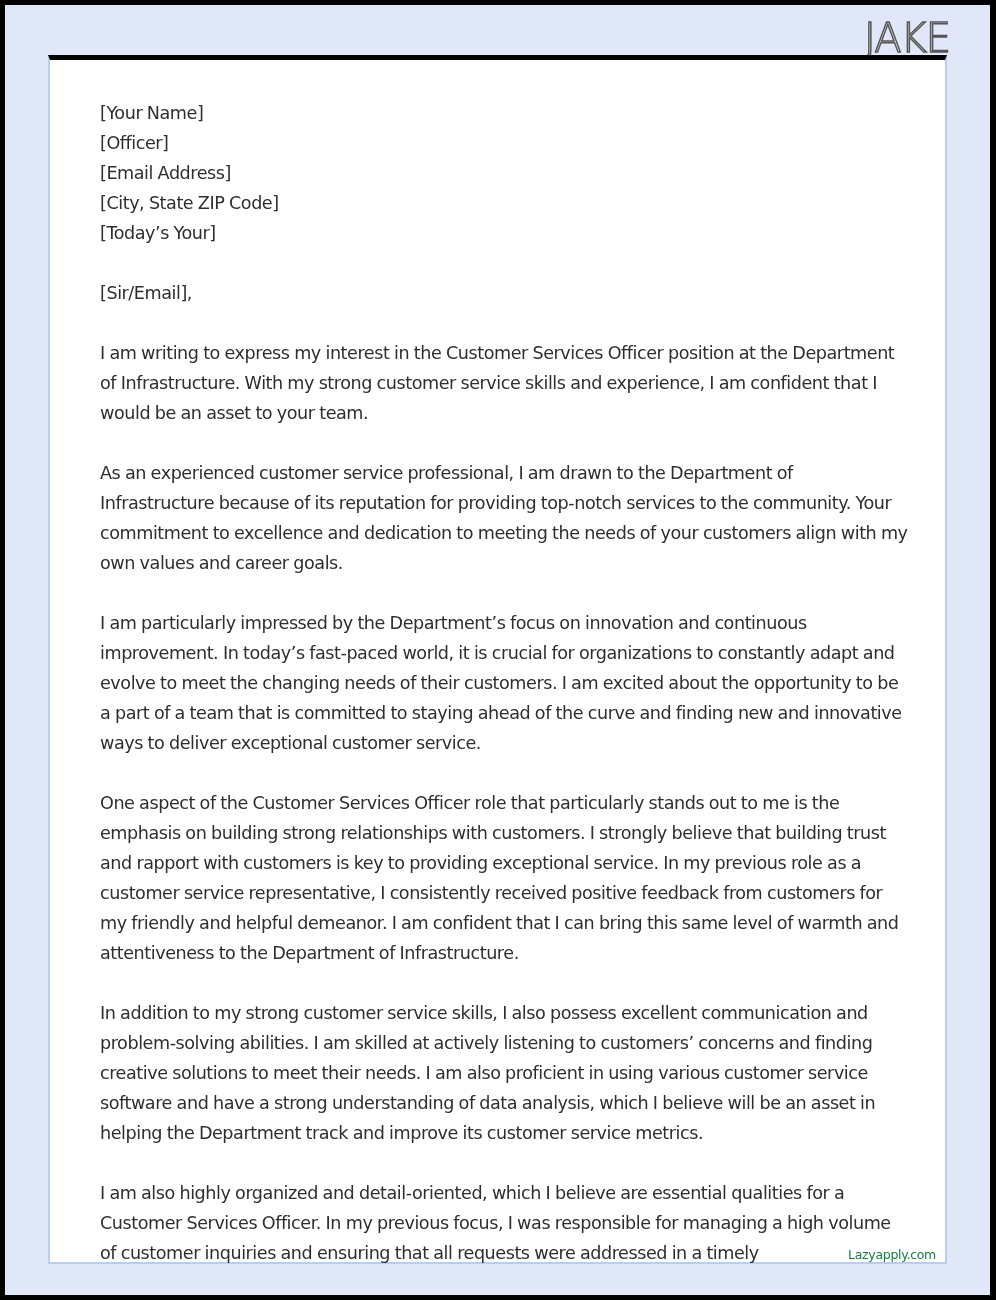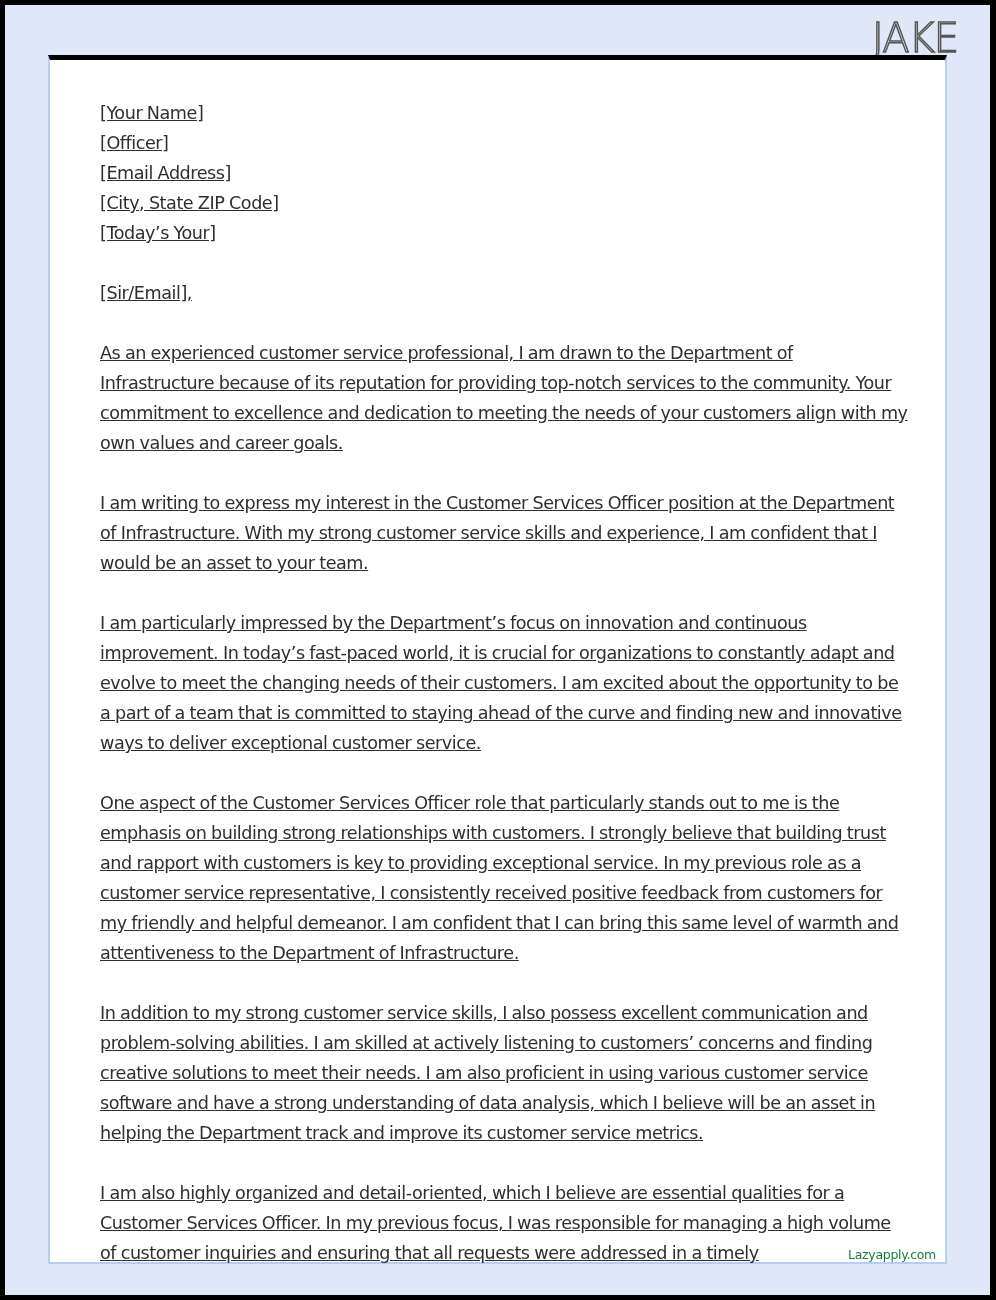--- a/index.html
+++ b/index.html
@@ -18,21 +18,21 @@
       position: absolute;
       left: 5px;
       top: 5px;
       width: 985px;
       height: 1290px;
       background: #dfe7f9;
       overflow: hidden;
     }
     .brand {
       position: absolute;
-      right: 32px;
+      right: 40px;
       top: 9px;
       font-family: "DejaVu Sans", sans-serif;
       font-weight: 200;
       font-size: 40px;
       letter-spacing: -1px;
       color: #ffffff;
       -webkit-text-stroke: 1.5px #555;
       line-height: 48px;
     }
     .page {
@@ -55,21 +55,20 @@
       font-family: "DejaVu Sans", sans-serif;
       font-size: 17.6px;
       line-height: 30px;
       color: #2e2e2e;
       letter-spacing: -0.45px;
       word-spacing: -0.5px;
       z-index: 2;
     }
     .letter p {
       margin: 0 0 30px 0;
-      text-decoration: underline;
     }
     .letter .addr-line {
       display: block;
     }
     .watermark {
       position: absolute;
       left: 843px;
       top: 1242px;
       font-family: "DejaVu Sans", sans-serif;
       font-size: 12.5px;
@@ -90,22 +89,22 @@
 
   <div class="letter">
     <p>
       <span class="addr-line">[Your Name]</span>
       <span class="addr-line">[Officer]</span>
       <span class="addr-line">[Email Address]</span>
       <span class="addr-line">[City, State ZIP Code]</span>
       <span class="addr-line">[Today’s Your]</span>
     </p>
     <p>[Sir/Email],</p>
+    <p>I am writing to express my interest in the Customer Services Officer position at the Department of Infrastructure. With my strong customer service skills and experience, I am confident that I would be an asset to your team.</p>
     <p>As an experienced customer service professional, I am drawn to the Department of Infrastructure because of its reputation for providing top-notch services to the community. Your commitment to excellence and dedication to meeting the needs of your customers align with my own values and career goals.</p>
-    <p>I am writing to express my interest in the Customer Services Officer position at the Department of Infrastructure. With my strong customer service skills and experience, I am confident that I would be an asset to your team.</p>
     <p>I am particularly impressed by the Department’s focus on innovation and continuous improvement. In today’s fast-paced world, it is crucial for organizations to constantly adapt and evolve to meet the changing needs of their customers. I am excited about the opportunity to be a part of a team that is committed to staying ahead of the curve and finding new and innovative ways to deliver exceptional customer service.</p>
     <p>One aspect of the Customer Services Officer role that particularly stands out to me is the emphasis on building strong relationships with customers. I strongly believe that building trust and rapport with customers is key to providing exceptional service. In my previous role as a customer service representative, I consistently received positive feedback from customers for my friendly and helpful demeanor. I am confident that I can bring this same level of warmth and attentiveness to the Department of Infrastructure.</p>
     <p>In addition to my strong customer service skills, I also possess excellent communication and problem-solving abilities. I am skilled at actively listening to customers’ concerns and finding creative solutions to meet their needs. I am also proficient in using various customer service software and have a strong understanding of data analysis, which I believe will be an asset in helping the Department track and improve its customer service metrics.</p>
     <p>I am also highly organized and detail-oriented, which I believe are essential qualities for a Customer Services Officer. In my previous focus, I was responsible for managing a high volume of customer inquiries and ensuring that all requests were addressed in a timely</p>
   </div>
 
   <div class="watermark">Lazyapply.com</div>
 
 </div>
 

